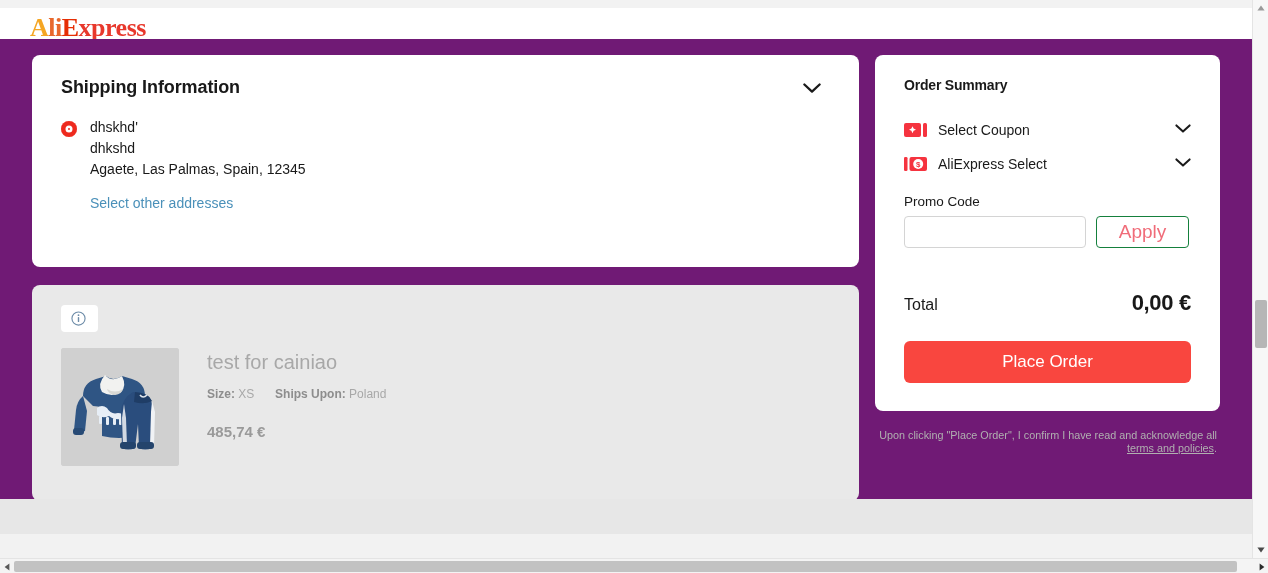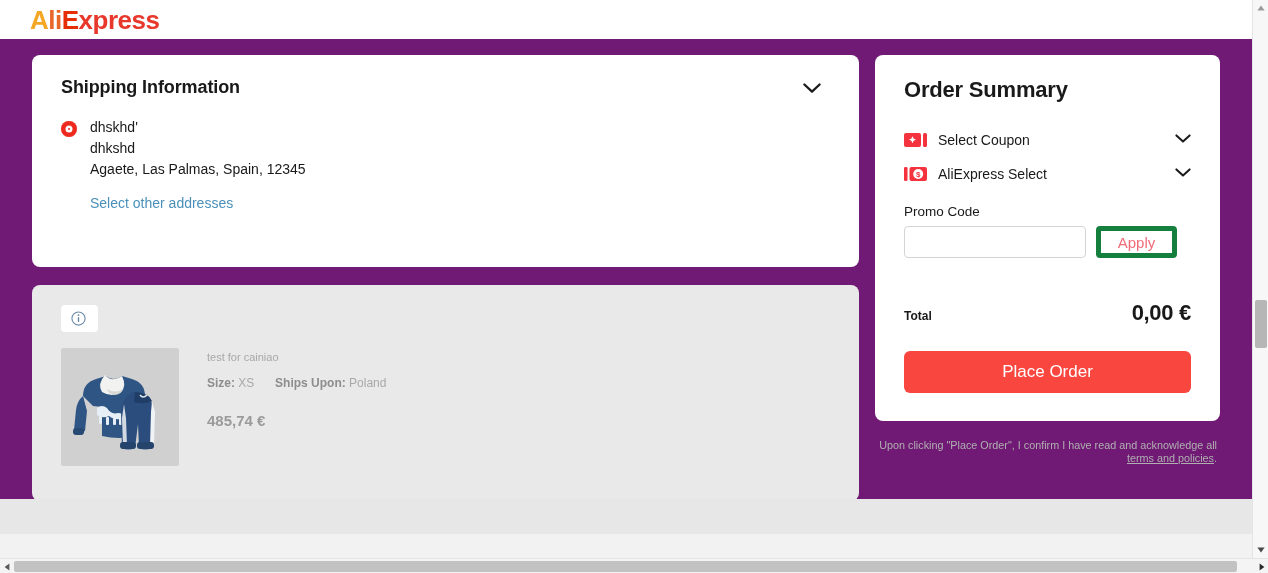--- a/index.html
+++ b/index.html
@@ -14,25 +14,26 @@
   #viewport {
     position: relative;
     width: 1268px;
     height: 573px;
     background: #f2f2f2;
   }
 
   
   .header {
     position: absolute;
-    left: 0; top: 0;
+    left: 0; top: 8px;
     width: 1252px; height: 39px;
     background: #ffffff;
     display: flex;
     align-items: center;
+    font-family: Liberation Serif, serif;
   }
   .logo {
     margin-left: 30px;
     font-size: 26px;
     font-weight: bold;
     letter-spacing: -0.5px;
     line-height: 1;
     user-select: none;
   }
   .logo .a { color: #f5a623; }
@@ -164,21 +165,21 @@
     width: 118px; height: 118px;
     background: #cfcfcf;
     border-radius: 3px;
     flex: none;
     position: relative;
     overflow: hidden;
   }
   .thumb svg { display: block; }
   .prod-info { margin-left: 28px; padding-top: 3px; }
   .prod-name {
-    font-size: 11px;
+    font-size: 20px;
     color: #a8a8a8;
     margin-bottom: 13px;
   }
   .prod-attrs {
     font-size: 12px;
     color: #a8a8a8;
     margin-bottom: 22px;
   }
   .prod-attrs b { color: #8d8d8d; font-weight: bold; }
   .prod-attrs .gap { display:inline-block; width: 14px; }
@@ -193,21 +194,21 @@
     position: absolute;
     left: 843px; top: 0;
     width: 345px;
   }
   .summary-card {
     background: #ffffff;
     border-radius: 8px;
     padding: 22px 29px 28px 29px;
   }
   .sum-title {
-    font-size: 22px;
+    font-size: 14px;
     font-weight: bold;
     color: #191919;
     letter-spacing: -0.2px;
     margin: 0 0 24px 0;
   }
   .coupon-row {
     position: relative;
     display: flex;
     align-items: center;
     height: 26px;
@@ -237,39 +238,39 @@
     border: 1px solid #d4d4d4;
     border-radius: 4px;
     background: #fff;
     font-size: 13px;
     padding: 0 9px;
     font-family: "Liberation Sans", sans-serif;
     outline: none;
     color: #191919;
   }
   .apply-btn {
-    width: 81px; height: 32px;
-    border: 5px solid #15803d;
+    width: 93px; height: 32px;
+    border: 1px solid #15803d;
     border-radius: 4px;
     background: #ffffff;
     color: #f06c79;
-    font-size: 15px;
+    font-size: 19px;
     cursor: pointer;
     font-family: "Liberation Sans", sans-serif;
   }
 
   .total-row {
     display: flex;
     align-items: baseline;
     justify-content: space-between;
     margin-top: 42px;
   }
   .total-label {
-    font-size: 12px;
-    font-weight: bold;
+    font-size: 16px;
+    font-weight: normal;
     color: #191919;
   }
   .total-value {
     font-size: 22px;
     font-weight: bold;
     color: #191919;
     letter-spacing: -0.3px;
   }
   .place-order {
     display: block;

